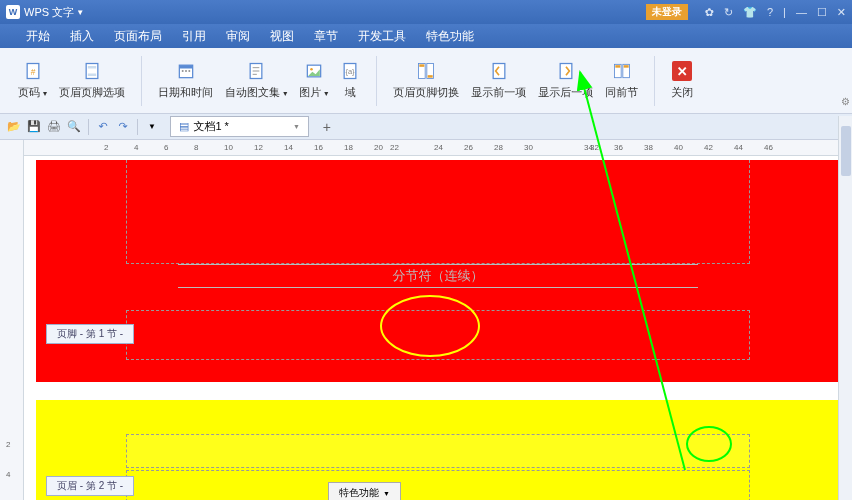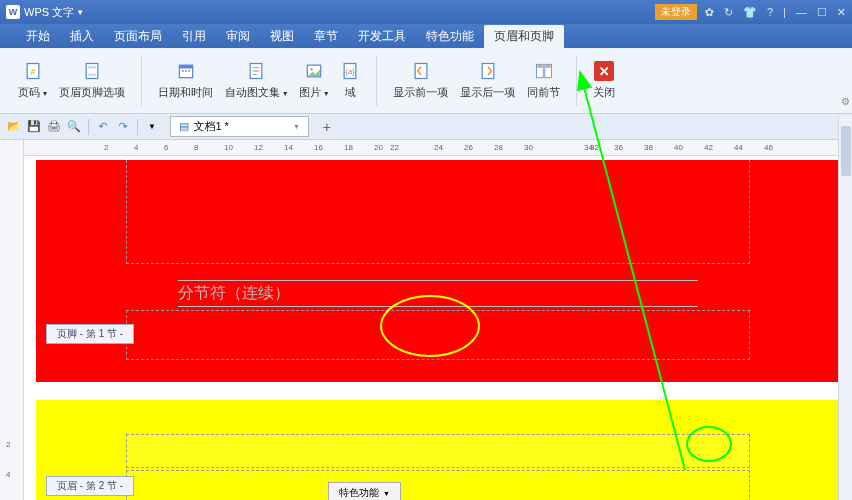--- a/index.html
+++ b/index.html
@@ -3,21 +3,21 @@
 <meta charset="utf-8">
 <style>
 * { margin: 0; padding: 0; box-sizing: border-box; font-family: "Microsoft YaHei", sans-serif; }
 body { width: 852px; height: 500px; background: #fff; overflow: hidden; position: relative; }
 
 .title-bar { height: 24px; background: linear-gradient(#4a7bc8, #3a6bb8); display: flex; align-items: center; padding: 0 6px; color: #fff; font-size: 11px; }
 .title-logo { width: 14px; height: 14px; background: #fff; color: #3a6bb8; display: inline-flex; align-items: center; justify-content: center; font-size: 9px; font-weight: bold; margin-right: 4px; border-radius: 2px; }
 .title-text { flex: 0 0 auto; }
 .title-dd { margin-left: 2px; font-size: 8px; }
 .title-spacer { flex: 1; }
-.login-badge { background: #e8a030; color: #fff; padding: 1px 6px; font-size: 10px; margin-right: 8px; }
+.login-badge { background: #e8a030; color: #fff; padding: 1px 6px; font-size: 10px; margin-right: 17px; font-weight: bold; }
 .title-icons { display: flex; gap: 10px; color: #d8e4f5; font-size: 11px; }
 
 .menu-bar { height: 24px; background: linear-gradient(#4a7bc8, #3a6bb8); display: flex; align-items: flex-end; padding: 0 16px; color: #fff; font-size: 12px; }
 .menu-item { padding: 3px 10px 3px; cursor: pointer; }
 .menu-item.active { background: #f0f4fb; color: #333; border-radius: 2px 2px 0 0; }
 
 .ribbon { height: 66px; background: #f0f4fb; border-bottom: 1px solid #c8d0e0; display: flex; align-items: center; padding: 4px 8px; gap: 2px; }
 .ribbon-group { display: flex; align-items: flex-start; padding: 0 4px; }
 .ribbon-sep { width: 1px; height: 50px; background: #d0d8e8; margin: 0 4px; }
 .ribbon-btn { display: flex; flex-direction: column; align-items: center; padding: 2px 6px; cursor: pointer; font-size: 11px; color: #333; }
@@ -34,21 +34,21 @@
 .v-ruler { width: 24px; background: #f4f6fa; border-right: 1px solid #d0d8e0; font-size: 8px; color: #666; position: relative; }
 .v-ruler .tick { position: absolute; left: 6px; }
 .main-area { flex: 1; overflow: hidden; position: relative; }
 .h-ruler { height: 16px; background: #f4f6fa; border-bottom: 1px solid #d0d8e0; display: flex; align-items: center; font-size: 8px; color: #666; padding-left: 80px; position: relative; }
 .h-ruler .mark { position: absolute; }
 .canvas { padding: 4px 0 0 0; background: #fff; position: relative; height: 344px; }
 
 .page-red { background: #ff0000; margin: 0 12px 18px 12px; height: 222px; position: relative; }
 .page-yellow { background: #ffff00; margin: 0 12px 0 12px; height: 126px; position: relative; }
 .dashed-box { position: absolute; border: 1px dashed #999; }
-.section-break { position: absolute; left: 50%; transform: translateX(-50%); top: 120px; color: #bbb; font-size: 16px; border-top: 1px solid #bbb; border-bottom: 1px solid #bbb; width: 520px; text-align: left; padding: 2px 0; }
+.section-break { position: absolute; left: 50%; transform: translateX(-50%); top: 104px; color: #bbb; font-size: 13px; border-top: 1px solid #bbb; border-bottom: 1px solid #bbb; width: 520px; text-align: center; padding: 2px 0; }
 .footer-tag, .header-tag { position: absolute; background: #f0f4fb; border: 1px solid #a0b0d0; padding: 2px 10px; font-size: 10px; color: #446; }
 .insert-pn { position: absolute; background: #f4f4f4; border: 1px solid #aaa; padding: 3px 10px; font-size: 10px; left: 292px; top: 82px; display: flex; align-items: center; gap: 4px; }
 .insert-pn .dd { font-size: 7px; }
 
 .annot-oval-y { position: absolute; border: 2px solid #ffff00; border-radius: 50%; pointer-events: none; }
 .annot-oval-g { position: absolute; border: 2px solid #00ff00; border-radius: 50%; pointer-events: none; }
 .annot-arrow { position: absolute; pointer-events: none; }
 
 .vscroll { position: absolute; right: 0; top: 116px; width: 14px; height: 384px; background: #eef2f8; border-left: 1px solid #d0d8e0; }
 .vscroll .thumb { position: absolute; top: 10px; left: 2px; width: 10px; height: 50px; background: #c4d0e4; border-radius: 2px; }
@@ -78,21 +78,20 @@
 <div class="menu-bar" id="menu-bar">
     <span class="menu-item">开始</span>
     <span class="menu-item">插入</span>
     <span class="menu-item">页面布局</span>
     <span class="menu-item">引用</span>
     <span class="menu-item">审阅</span>
     <span class="menu-item">视图</span>
     <span class="menu-item">章节</span>
     <span class="menu-item">开发工具</span>
     <span class="menu-item">特色功能</span>
-    <span class="menu-item active">页眉和页脚</span>
   </div>
 
 <div class="ribbon">
   <div class="ribbon-group" id="rg1">
       <div class="ribbon-btn">
         <div class="ribbon-icon">
           <svg viewBox="0 0 24 24">
             <rect x="5" y="3" width="14" height="18" fill="#fff" stroke="#5b8bd4" stroke-width="1.5"></rect>
             <text x="12" y="17" font-size="10" text-anchor="middle" fill="#e8a030">#</text>
           </svg>
@@ -148,20 +147,31 @@
           <svg viewBox="0 0 24 24">
             <rect x="5" y="3" width="14" height="18" fill="#fff" stroke="#5b8bd4" stroke-width="1.5"></rect>
             <text x="12" y="16" font-size="9" text-anchor="middle" fill="#888">{a}</text>
           </svg>
         </div>
         <span>域</span>
       </div>
     </div>
   <div class="ribbon-sep"></div>
   <div class="ribbon-group" id="rg3">
+      <div class="ribbon-btn">
+        <div class="ribbon-icon">
+          <svg viewBox="0 0 24 24">
+            <rect x="3" y="3" width="8" height="18" fill="#fff" stroke="#5b8bd4"></rect>
+            <rect x="13" y="3" width="8" height="18" fill="#fff" stroke="#5b8bd4"></rect>
+            <rect x="4" y="4" width="6" height="3" fill="#e8a030"></rect>
+            <rect x="14" y="17" width="6" height="3" fill="#e8a030"></rect>
+          </svg>
+        </div>
+        <span>页眉页脚切换</span>
+      </div>
       <div class="ribbon-btn">
         <div class="ribbon-icon">
           <svg viewBox="0 0 24 24">
             <rect x="5" y="3" width="14" height="18" fill="#fff" stroke="#5b8bd4" stroke-width="1.5"></rect>
             <path d="M12 7l-4 5 4 5" stroke="#e8a030" stroke-width="2" fill="none"></path>
           </svg>
         </div>
         <span>显示前一项</span>
       </div>
       <div class="ribbon-btn">

